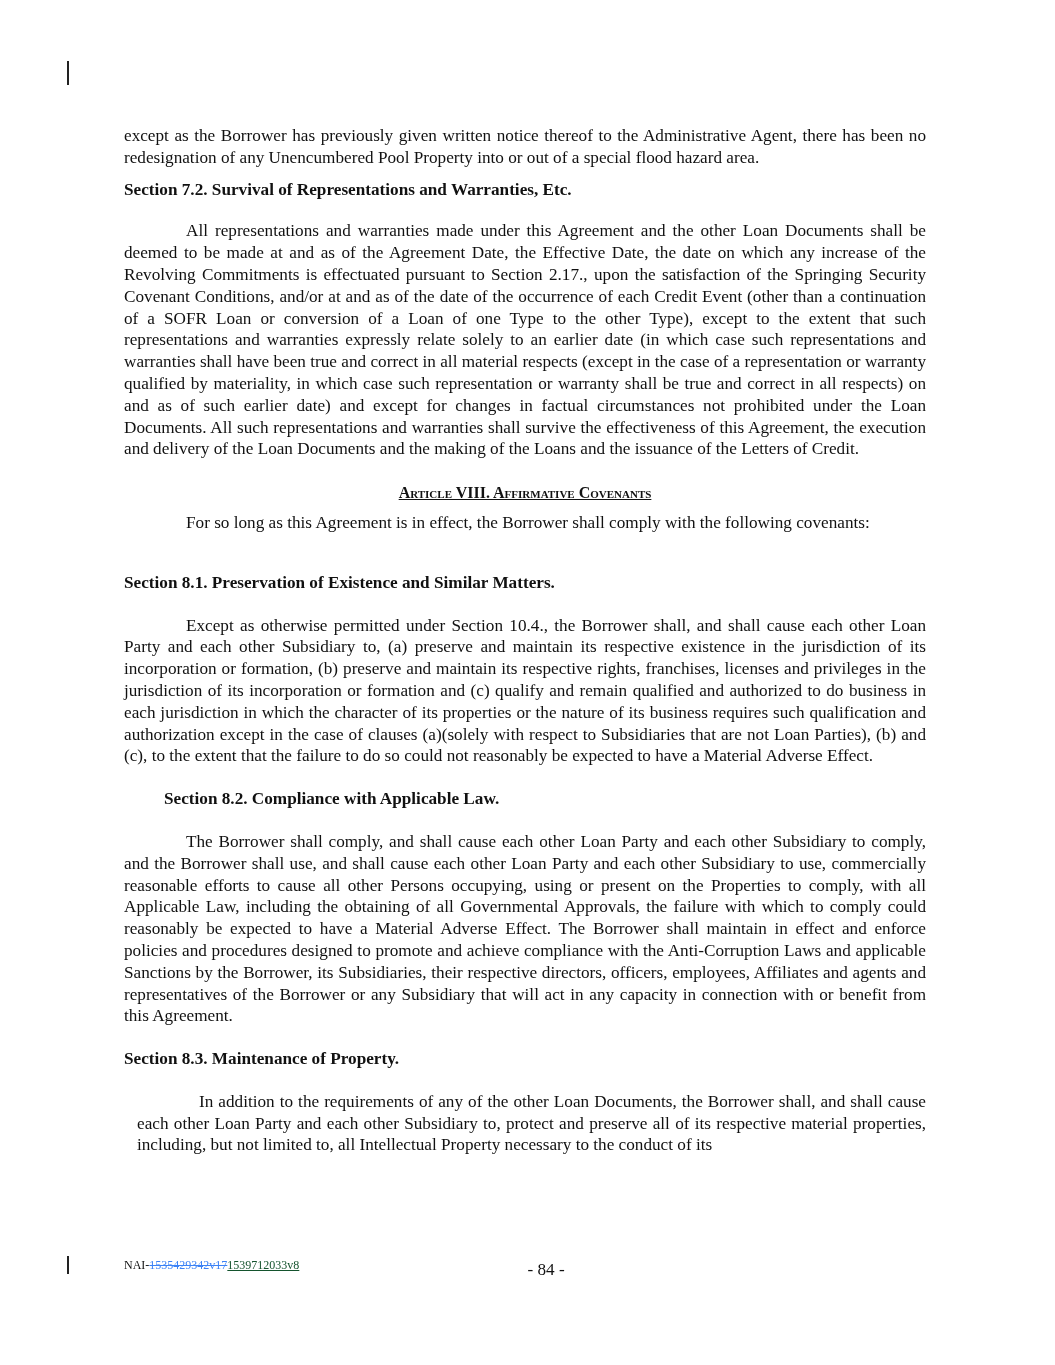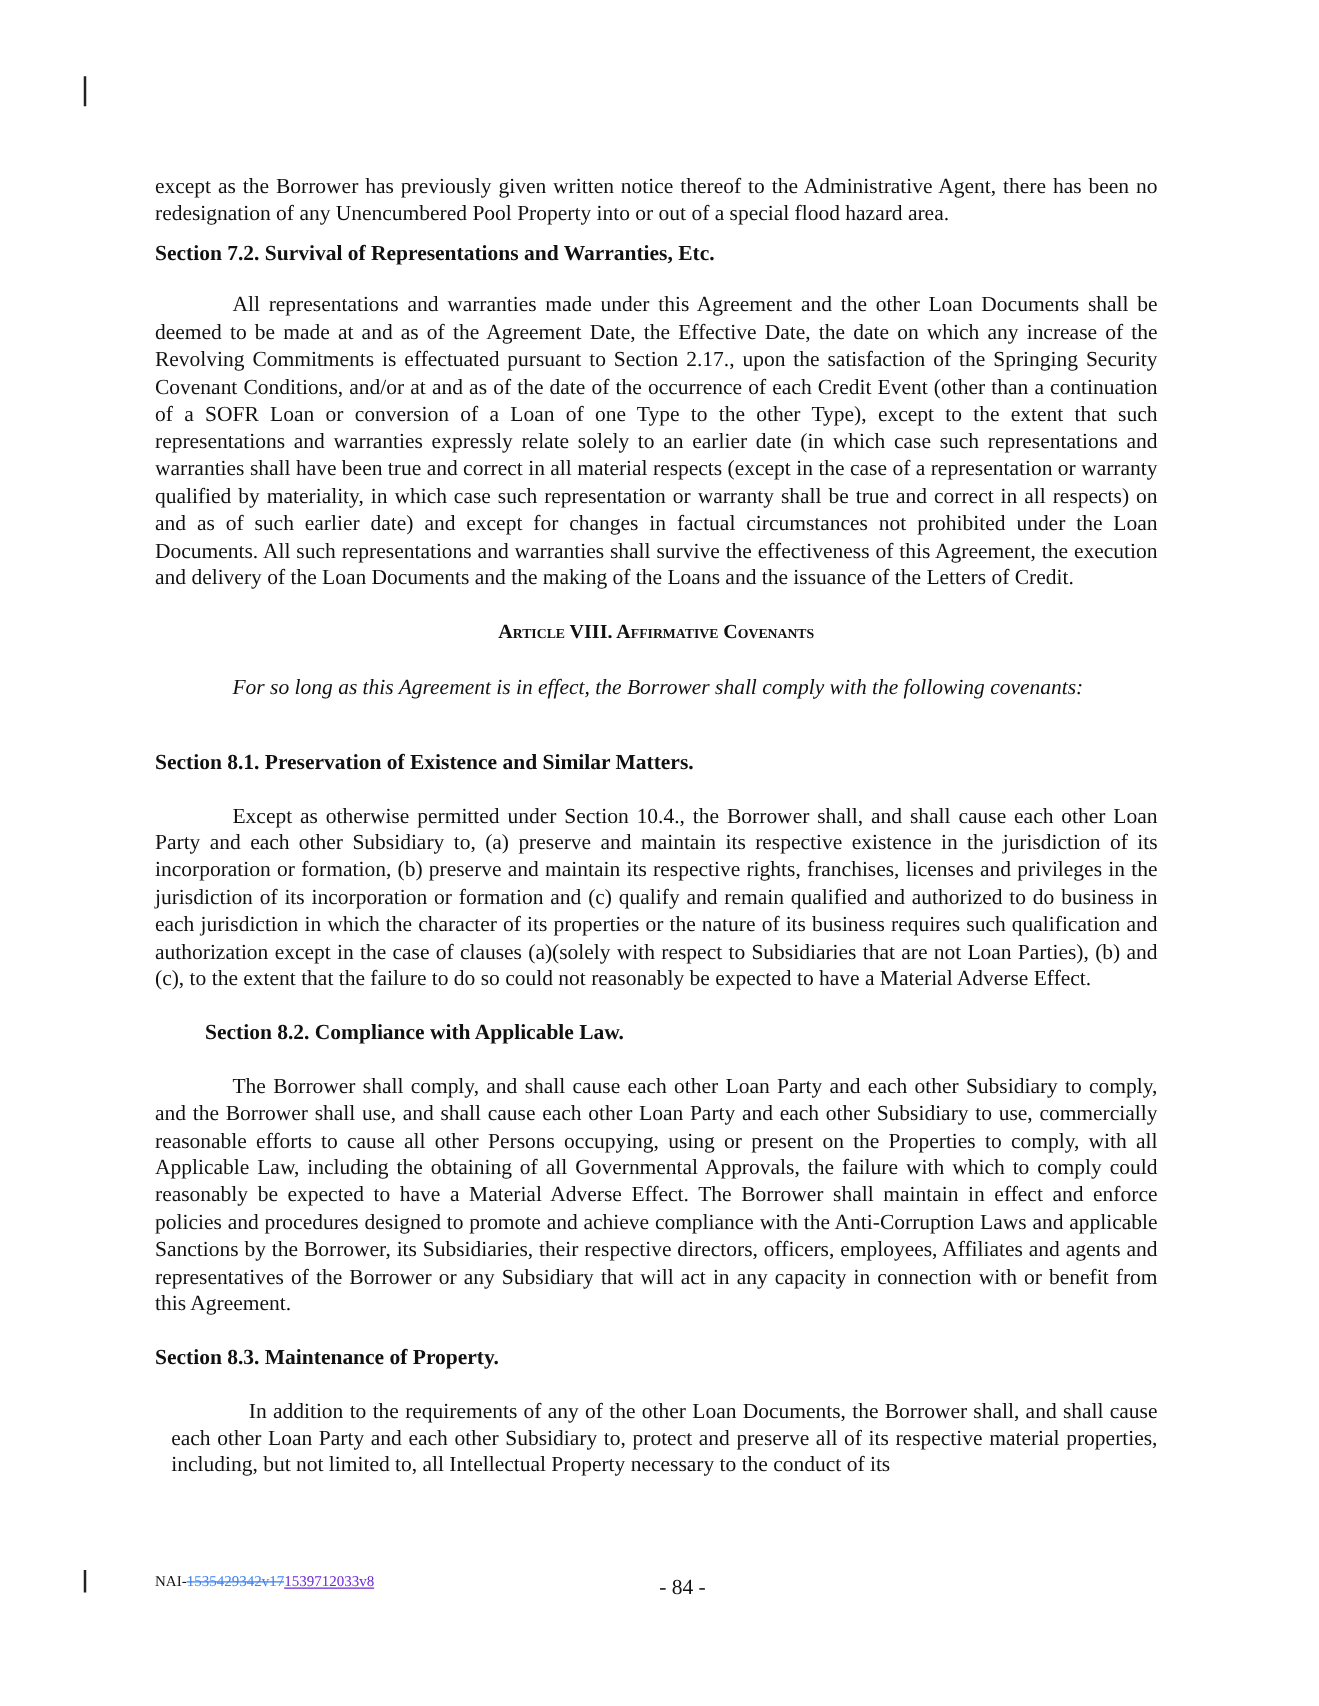--- a/index.html
+++ b/index.html
@@ -18,21 +18,21 @@
       line-height: 21.8px;
     }
     .change-bar {
       position: absolute;
       width: 2px;
       background: #222;
     }
     .page {
       position: absolute;
       left: 124px;
-      top: 138px;
+      top: 125px;
       width: 802px;
     }
     p {
       margin: 0;
       text-align: justify;
     }
     .indent {
       text-indent: 62px;
     }
     .heading {
@@ -51,21 +51,21 @@
       top: 1258px;
       font-size: 12px;
       line-height: 14px;
       color: #111;
     }
     .deleted {
       color: #3b82f6;
       text-decoration: line-through;
     }
     .inserted {
-      color: #6d28d9;
+      color: #14532d;
       text-decoration: underline;
     }
     .page-number {
       position: absolute;
       left: 516px;
       top: 1259px;
       width: 60px;
       text-align: center;
       font-size: 17.2px;
     }
@@ -75,22 +75,22 @@
 
 <div class="change-bar" style="left:67px; top:61px; height:24px;"></div>
 <div class="change-bar" style="left:67px; top:1256px; height:18px;"></div>
 
 <div class="page">
   <p>except as the Borrower has previously given written notice thereof to the Administrative Agent, there has been no redesignation of any Unencumbered Pool Property into or out of a special flood hazard area.</p>
 
   <p class="heading" style="margin-top:10px;">Section 7.2.  Survival of Representations and Warranties, Etc.</p>
   <p class="indent" style="margin-top:20px;">All representations and warranties made under this Agreement and the other Loan Documents shall be deemed to be made at and as of the Agreement Date, the Effective Date, the date on which any increase of the Revolving Commitments is effectuated pursuant to Section 2.17., upon the satisfaction of the Springing Security Covenant Conditions, and/or at and as of the date of the occurrence of each Credit Event (other than a continuation of a SOFR Loan or conversion of a Loan of one Type to the other Type), except to the extent that such representations and warranties expressly relate solely to an earlier date (in which case such representations and warranties shall have been true and correct in all material respects (except in the case of a representation or warranty qualified by materiality, in which case such representation or warranty shall be true and correct in all respects) on and as of such earlier date) and except for changes in factual circumstances not prohibited under the Loan Documents.  All such representations and warranties shall survive the effectiveness of this Agreement, the execution and delivery of the Loan Documents and the making of the Loans and the issuance of the Letters of Credit.</p>
 
-  <p class="article" style="margin-top:22px;">Article VIII. Affirmative Covenants</p>
-  <p class="indent" style="margin-top:22px;font-style:italic;">For so long as this Agreement is in effect, the Borrower shall comply with the following covenants:</p>
+  <p class="article" style="margin-top:22px;text-decoration:underline;">Article VIII. Affirmative Covenants</p>
+  <p class="indent" style="margin-top:8px;">For so long as this Agreement is in effect, the Borrower shall comply with the following covenants:</p>
 
   <p class="heading" style="margin-top:38px;">Section 8.1.  Preservation of Existence and Similar Matters.</p>
   <p class="indent" style="margin-top:21px;">Except as otherwise permitted under Section 10.4., the Borrower shall, and shall cause each other Loan Party and each other Subsidiary to, (a) preserve and maintain its respective existence in the jurisdiction of its incorporation or formation, (b) preserve and maintain its respective rights, franchises, licenses and privileges in the jurisdiction of its incorporation or formation and (c) qualify and remain qualified and authorized to do business in each jurisdiction in which the character of its properties or the nature of its business requires such qualification and authorization except in the case of clauses (a)(solely with respect to Subsidiaries that are not Loan Parties), (b) and (c), to the extent that the failure to do so could not reasonably be expected to have a Material Adverse Effect.</p>
 
   <p class="heading" style="margin-top:21px;margin-left:40px;">Section 8.2.  Compliance with Applicable Law.</p>
   <p class="indent" style="margin-top:21px;">The Borrower shall comply, and shall cause each other Loan Party and each other Subsidiary to comply, and the Borrower shall use, and shall cause each other Loan Party and each other Subsidiary to use, commercially reasonable efforts to cause all other Persons occupying, using or present on the Properties to comply, with all Applicable Law, including the obtaining of all Governmental Approvals, the failure with which to comply could reasonably be expected to have a Material Adverse Effect.  The Borrower shall maintain in effect and enforce policies and procedures designed to promote and achieve compliance with the Anti-Corruption Laws and applicable Sanctions by the Borrower, its Subsidiaries, their respective directors, officers, employees, Affiliates and agents and representatives of the Borrower or any Subsidiary that will act in any capacity in connection with or benefit from this Agreement.</p>
 
   <p class="heading" style="margin-top:21px;">Section 8.3.  Maintenance of Property.</p>
   <p class="indent" style="margin-top:21px;margin-left:13px;">In addition to the requirements of any of the other Loan Documents, the Borrower shall, and shall cause each other Loan Party and each other Subsidiary to, protect and preserve all of its respective material properties, including, but not limited to, all Intellectual Property necessary to the conduct of its</p>
 </div>

